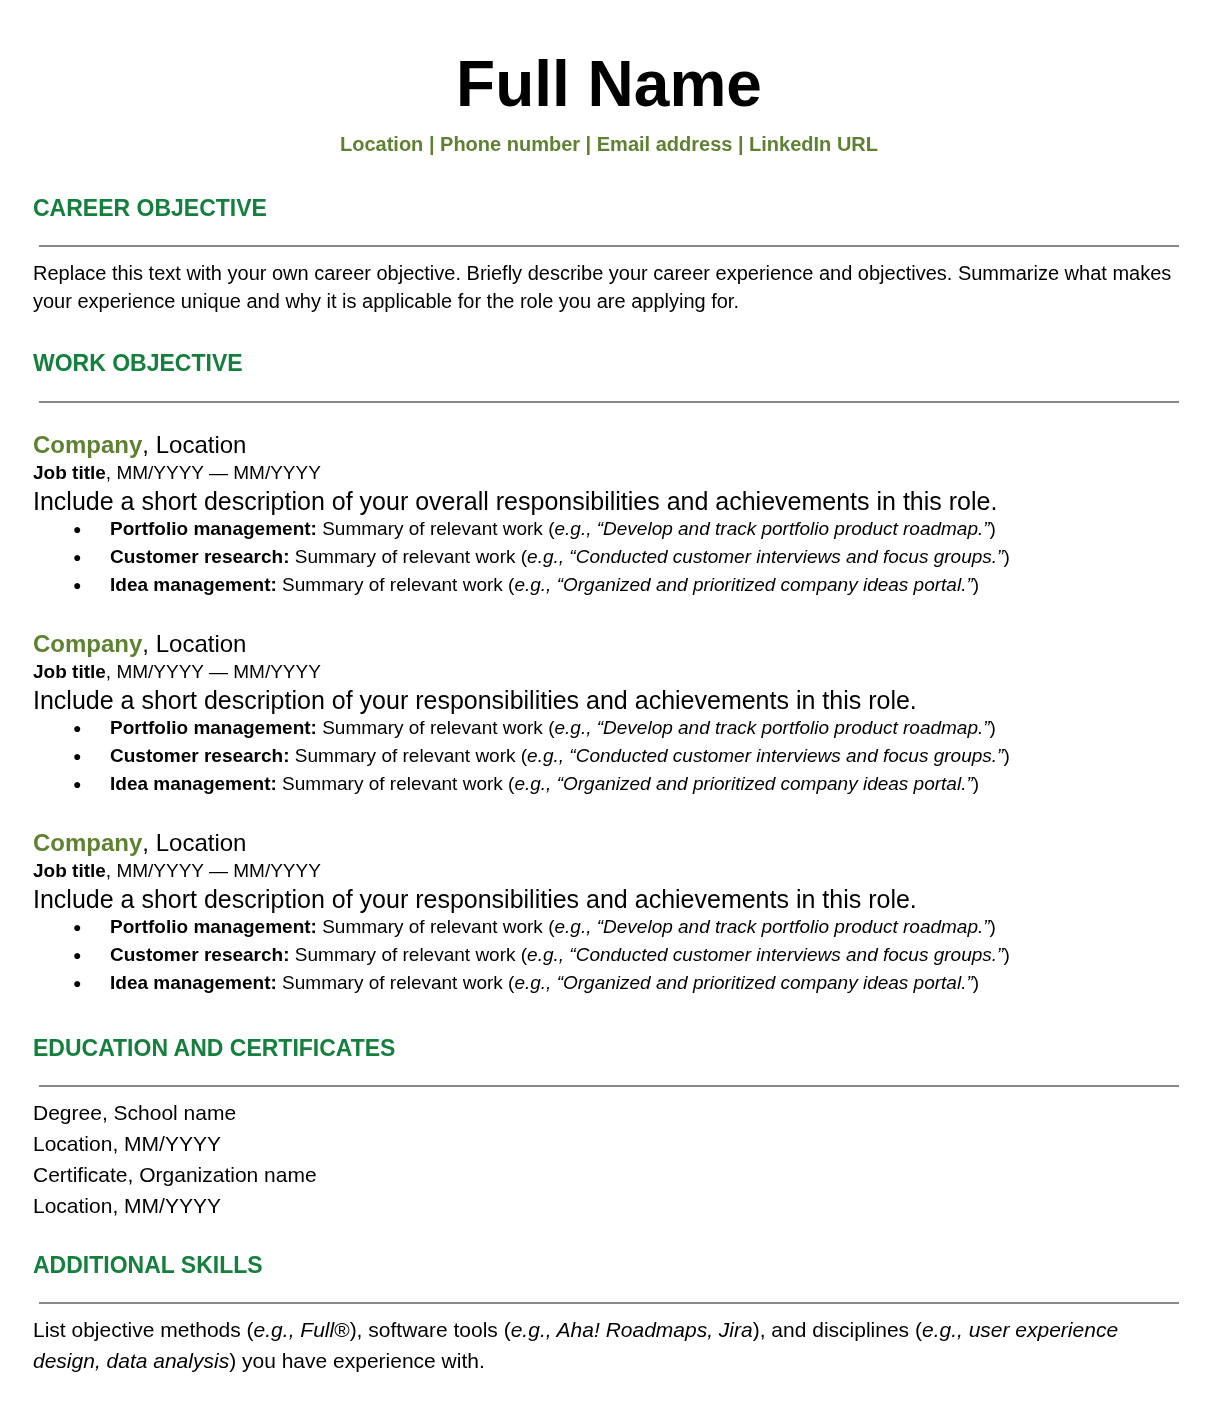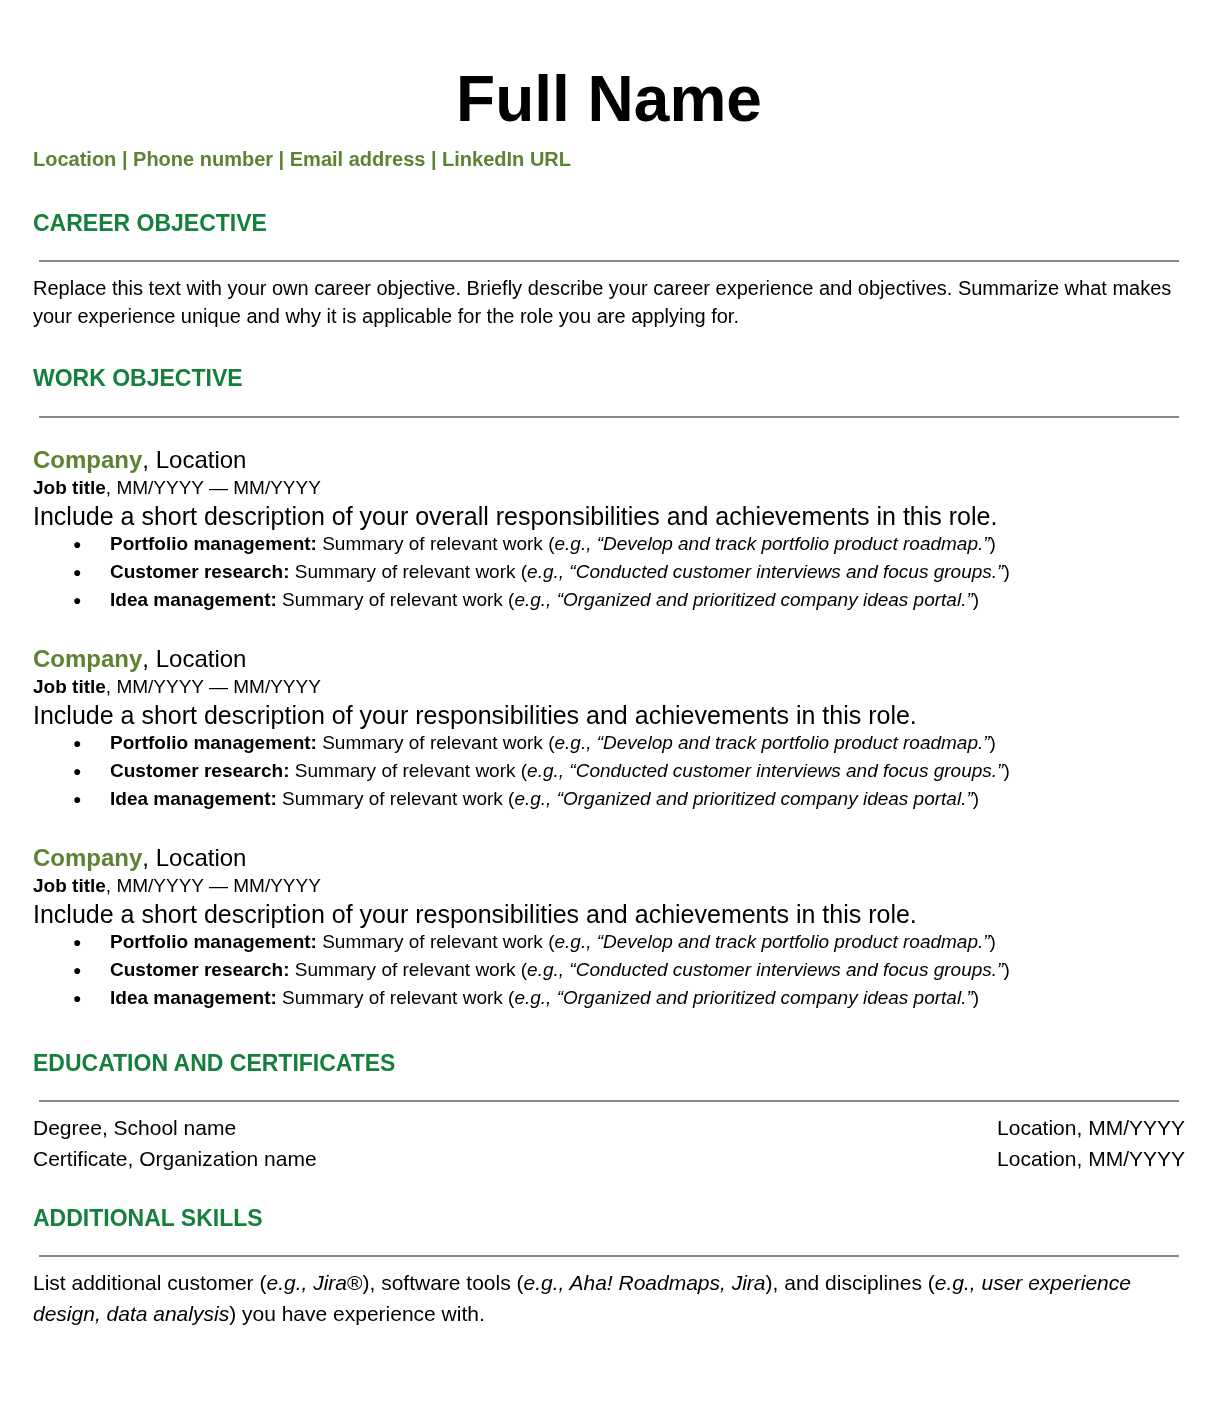--- a/index.html
+++ b/index.html
@@ -1,32 +1,32 @@
 <!DOCTYPE html>
 <html><head>
   <meta charset="utf-8">
   <style>
     html, body { margin: 0; padding: 0; background: #ffffff; }
     body { width: 1228px; height: 1418px; position: relative; font-family: "Liberation Sans", sans-serif; color: #000; overflow: hidden; }
-    .page { position: absolute; left: 33px; top: 15px; width: 1152px; }
+    .page { position: absolute; left: 33px; top: 0; width: 1152px; }
     .name { text-align: center; font-weight: bold; font-size: 64px; line-height: 64px; margin-top: 52px; letter-spacing: 0px; }
-    .contact { color: #5e8232; font-weight: bold; font-size: 20px; margin-top: 16px; line-height: 24px; }
+    .contact { text-align: center; color: #5e8232; font-weight: bold; font-size: 20px; margin-top: 16px; line-height: 24px; }
     .section-title { color: #15803d; font-weight: bold; font-size: 23px; line-height: 28px; }
     .rule { height: 2px; background: #888888; margin-left: 6px; margin-right: 6px; }
     .para { font-size: 20px; line-height: 28px; }
     .company-line { font-size: 24px; line-height: 28px; }
     .company { color: #5e8232; font-weight: bold; }
     .job-line { font-size: 19px; line-height: 28px; }
     .desc { font-size: 25px; line-height: 28px; }
     ul.bullets { list-style: none; margin: 0; padding: 0; }
     ul.bullets li { position: relative; padding-left: 77px; font-size: 19px; line-height: 28px; white-space: nowrap; }
     ul.bullets li .dot { position: absolute; left: 40px; top: 0; font-size: 14px; }
     b { font-weight: bold; }
     i { font-style: italic; }
-    .edu-row { display: flex; justify-content: space-between; font-size: 21px; line-height: 31px; }
+    .edu-row { display: flex; justify-content: space-between; font-size: 21px; line-height: 31px; flex-direction: column; }
     .job { margin-bottom: 0; }
   </style>
 </head>
 <body>
 
 <div class="page">
 
   <div class="name">Full Name</div>
   <div class="contact">Location | Phone number | Email address | LinkedIn URL</div>
 
@@ -85,16 +85,16 @@
       <div class="edu-row">
         <span>Certificate, Organization name</span>
         <span>Location, MM/YYYY</span>
       </div>
     </div>
   </div>
 
   <div style="margin-top:30px;">
     <div class="section-title">ADDITIONAL SKILLS</div>
     <div class="rule" style="margin-top:23px;"></div>
-    <div class="para" id="skills-text" style="margin-top:10px; font-size:21px; line-height:31px;"><span>List additional customer (</span><i>e.g., Jira</i><span>®), software tools (</span><i>e.g., Aha! Roadmaps, Jira</i><span>), and disciplines (</span><i>e.g., user experience design, data analysis</i><span>) you have experience with.</span></div>
+    <div class="para" id="skills-text" style="margin-top:10px; font-size:21px; line-height:31px;"><span>List objective methods (</span><i>e.g., Full</i><span>®), software tools (</span><i>e.g., Aha! Roadmaps, Jira</i><span>), and disciplines (</span><i>e.g., user experience design, data analysis</i><span>) you have experience with.</span></div>
   </div>
 
 </div>
 
 </body></html>

